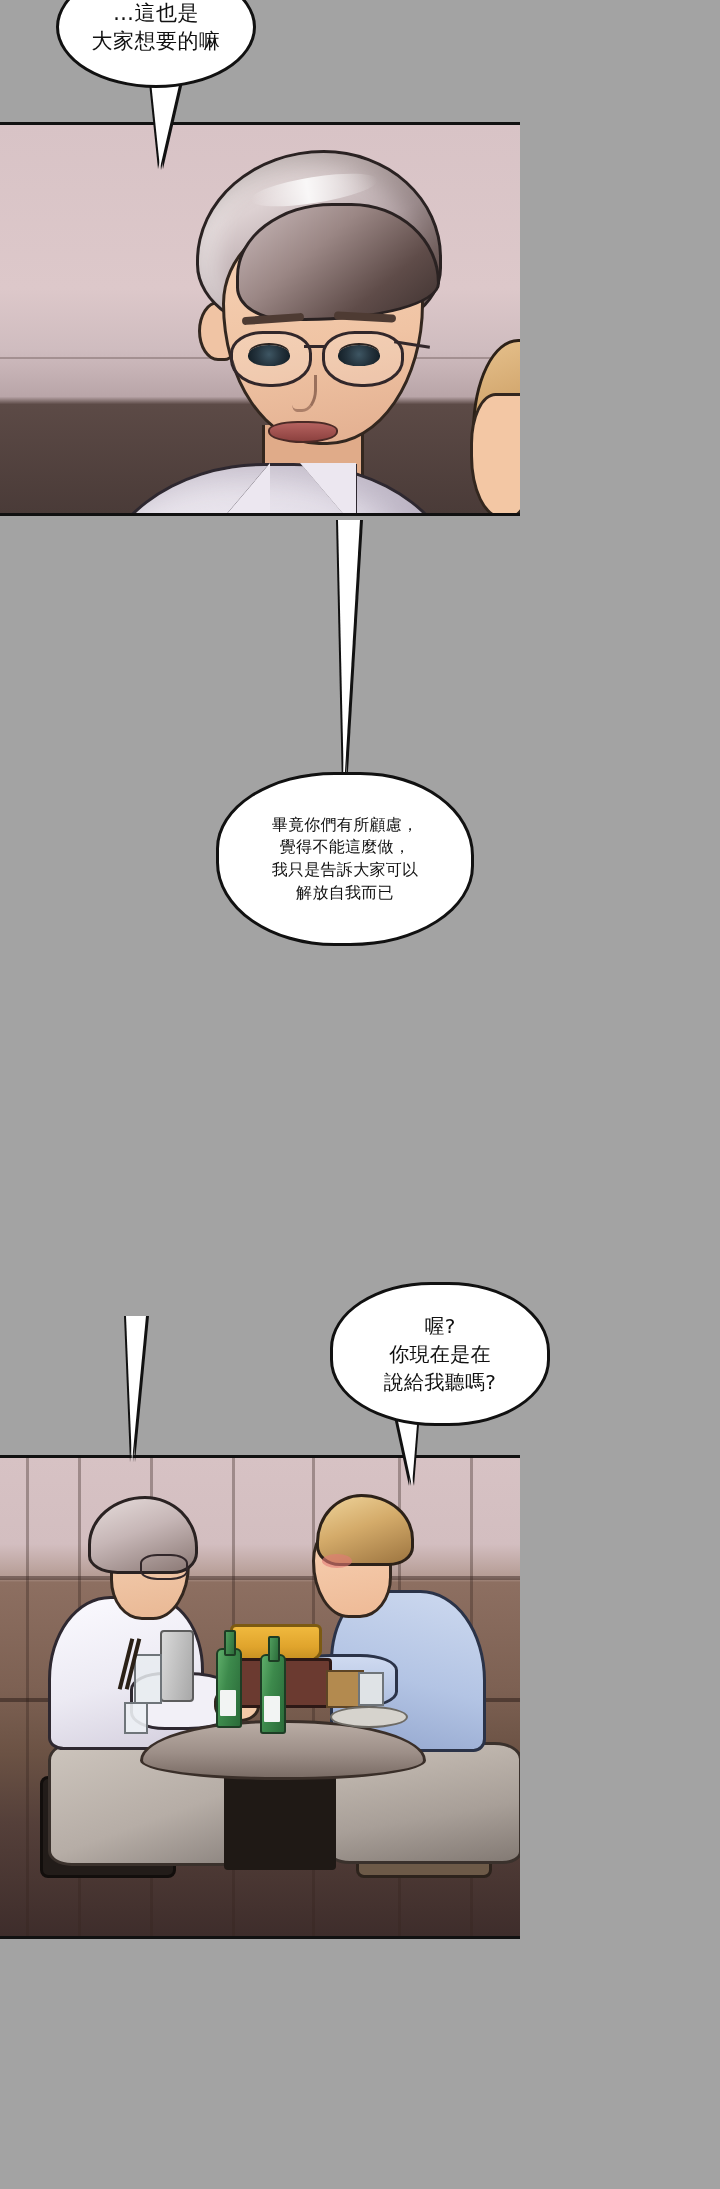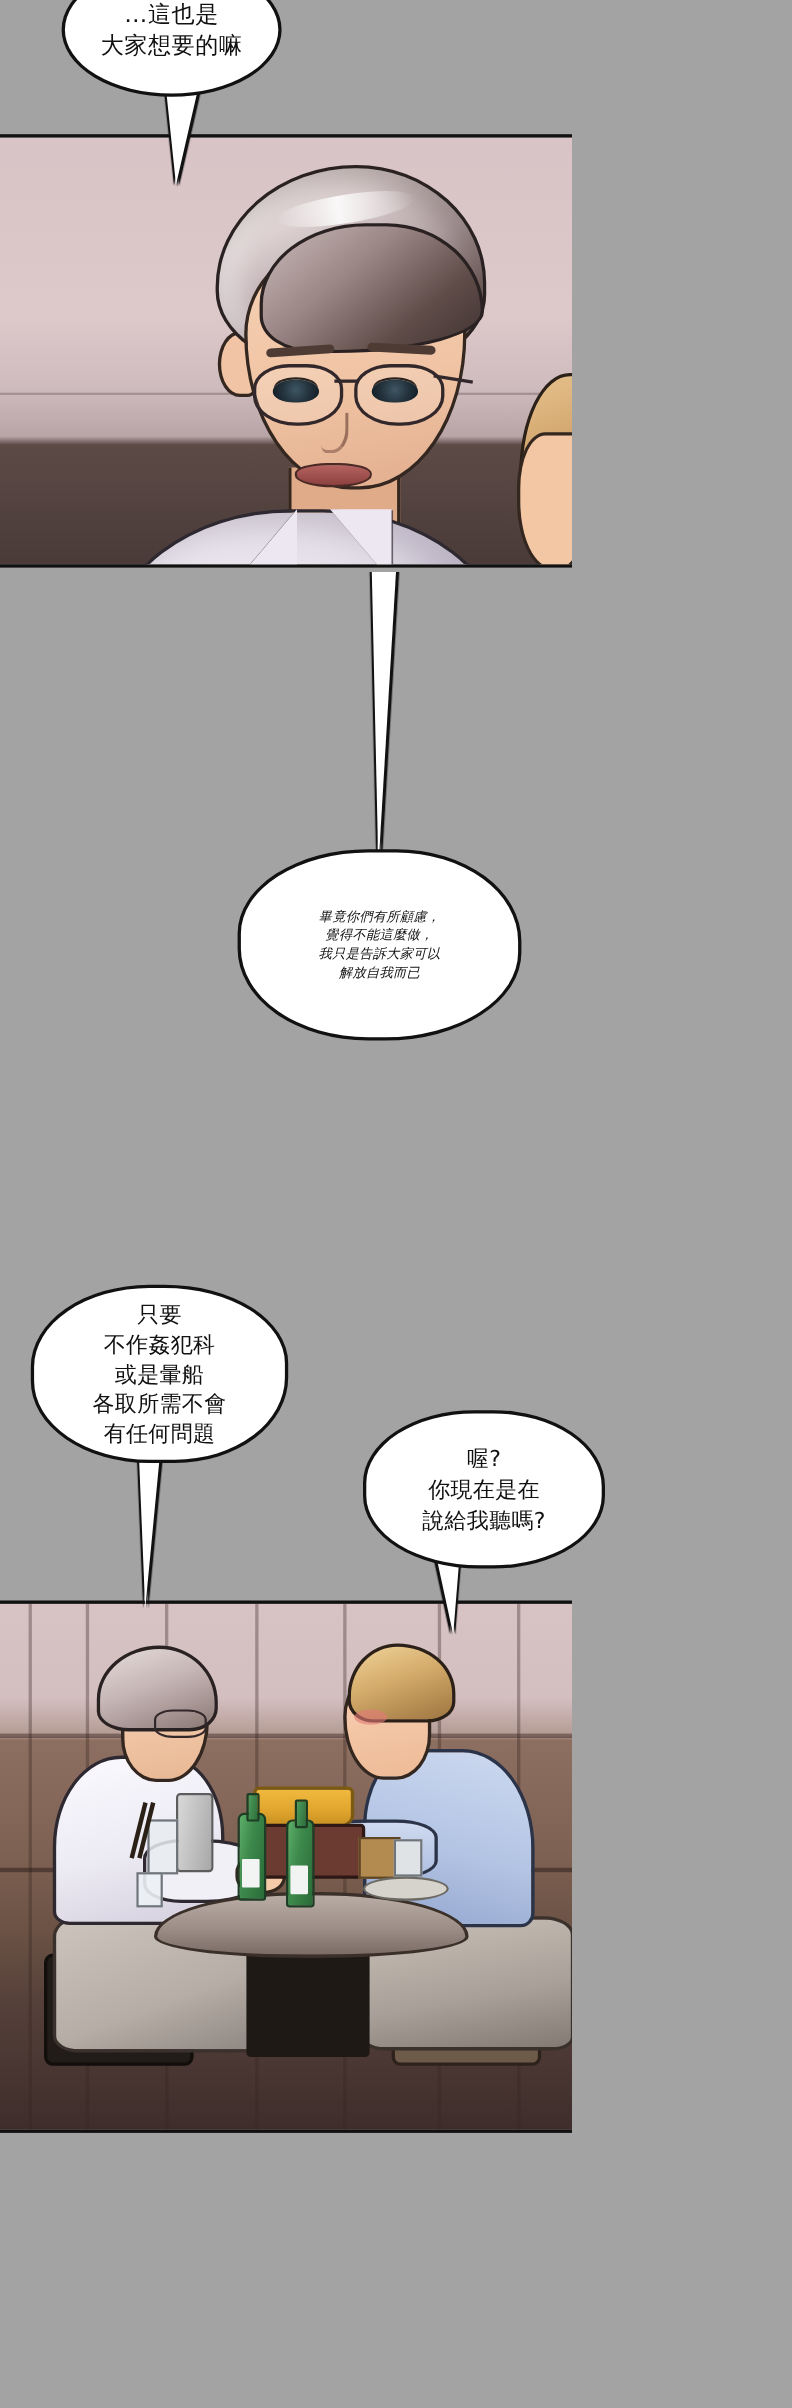--- a/index.html
+++ b/index.html
@@ -154,21 +154,21 @@
   .bubble .txt{display:block;white-space:pre-line;}
 
   #bubble1{left:56px;top:-34px;width:194px;height:116px;
     border-radius:50%/50%;font-size:21px;line-height:1.34;letter-spacing:.5px;}
   #bubble1-tail{position:absolute;left:150px;top:72px;width:0;height:0;z-index:29;
     border-left:10px solid transparent;border-right:22px solid transparent;border-top:96px solid #fff;
     filter:drop-shadow(-2px 1px 0 #111) drop-shadow(3px 1px 0 #111);}
 
   #bubble2{left:216px;top:772px;width:252px;height:168px;
     border-radius:46% 44% 48% 46%/44% 48% 46% 48%;
-    font-size:12px;line-height:1.42;letter-spacing:.3px;font-style:italic;}
+    font-size:16px;line-height:1.42;letter-spacing:.3px;}
   #bubble2-tail{position:absolute;left:338px;top:520px;width:0;height:0;z-index:29;
     border-left:6px solid transparent;border-right:16px solid transparent;border-top:268px solid #fff;
     filter:drop-shadow(-2px 0 0 #111) drop-shadow(3px 0 0 #111);}
 
   #bubble3{left:28px;top:1168px;width:228px;height:156px;
     border-radius:46% 48% 44% 46%/46% 44% 48% 46%;
     font-size:20px;line-height:1.35;letter-spacing:.3px;}
   #bubble3-tail{position:absolute;left:126px;top:1316px;width:0;height:0;z-index:29;
     border-left:6px solid transparent;border-right:14px solid transparent;border-top:146px solid #fff;
     filter:drop-shadow(-2px 0 0 #111) drop-shadow(3px 0 0 #111);}
@@ -219,27 +219,20 @@
 
   <div id="bubble2-tail"></div>
   <div class="bubble" id="bubble2">
     <span class="txt">畢竟你們有所顧慮，
 覺得不能這麼做，
 我只是告訴大家可以
 解放自我而已</span>
   </div>
 
   <div id="bubble3-tail"></div>
-  <div class="bubble" id="bubble3">
-    <span class="txt">只要
-不作姦犯科
-或是暈船
-各取所需不會
-有任何問題</span>
-  </div>
 
   <div id="bubble4-tail"></div>
   <div class="bubble" id="bubble4">
     <span class="txt">喔?
 你現在是在
 說給我聽嗎?</span>
   </div>
 
   <div class="panel" id="panel2">
     <div class="p2-plank" style="left:26px"></div>

